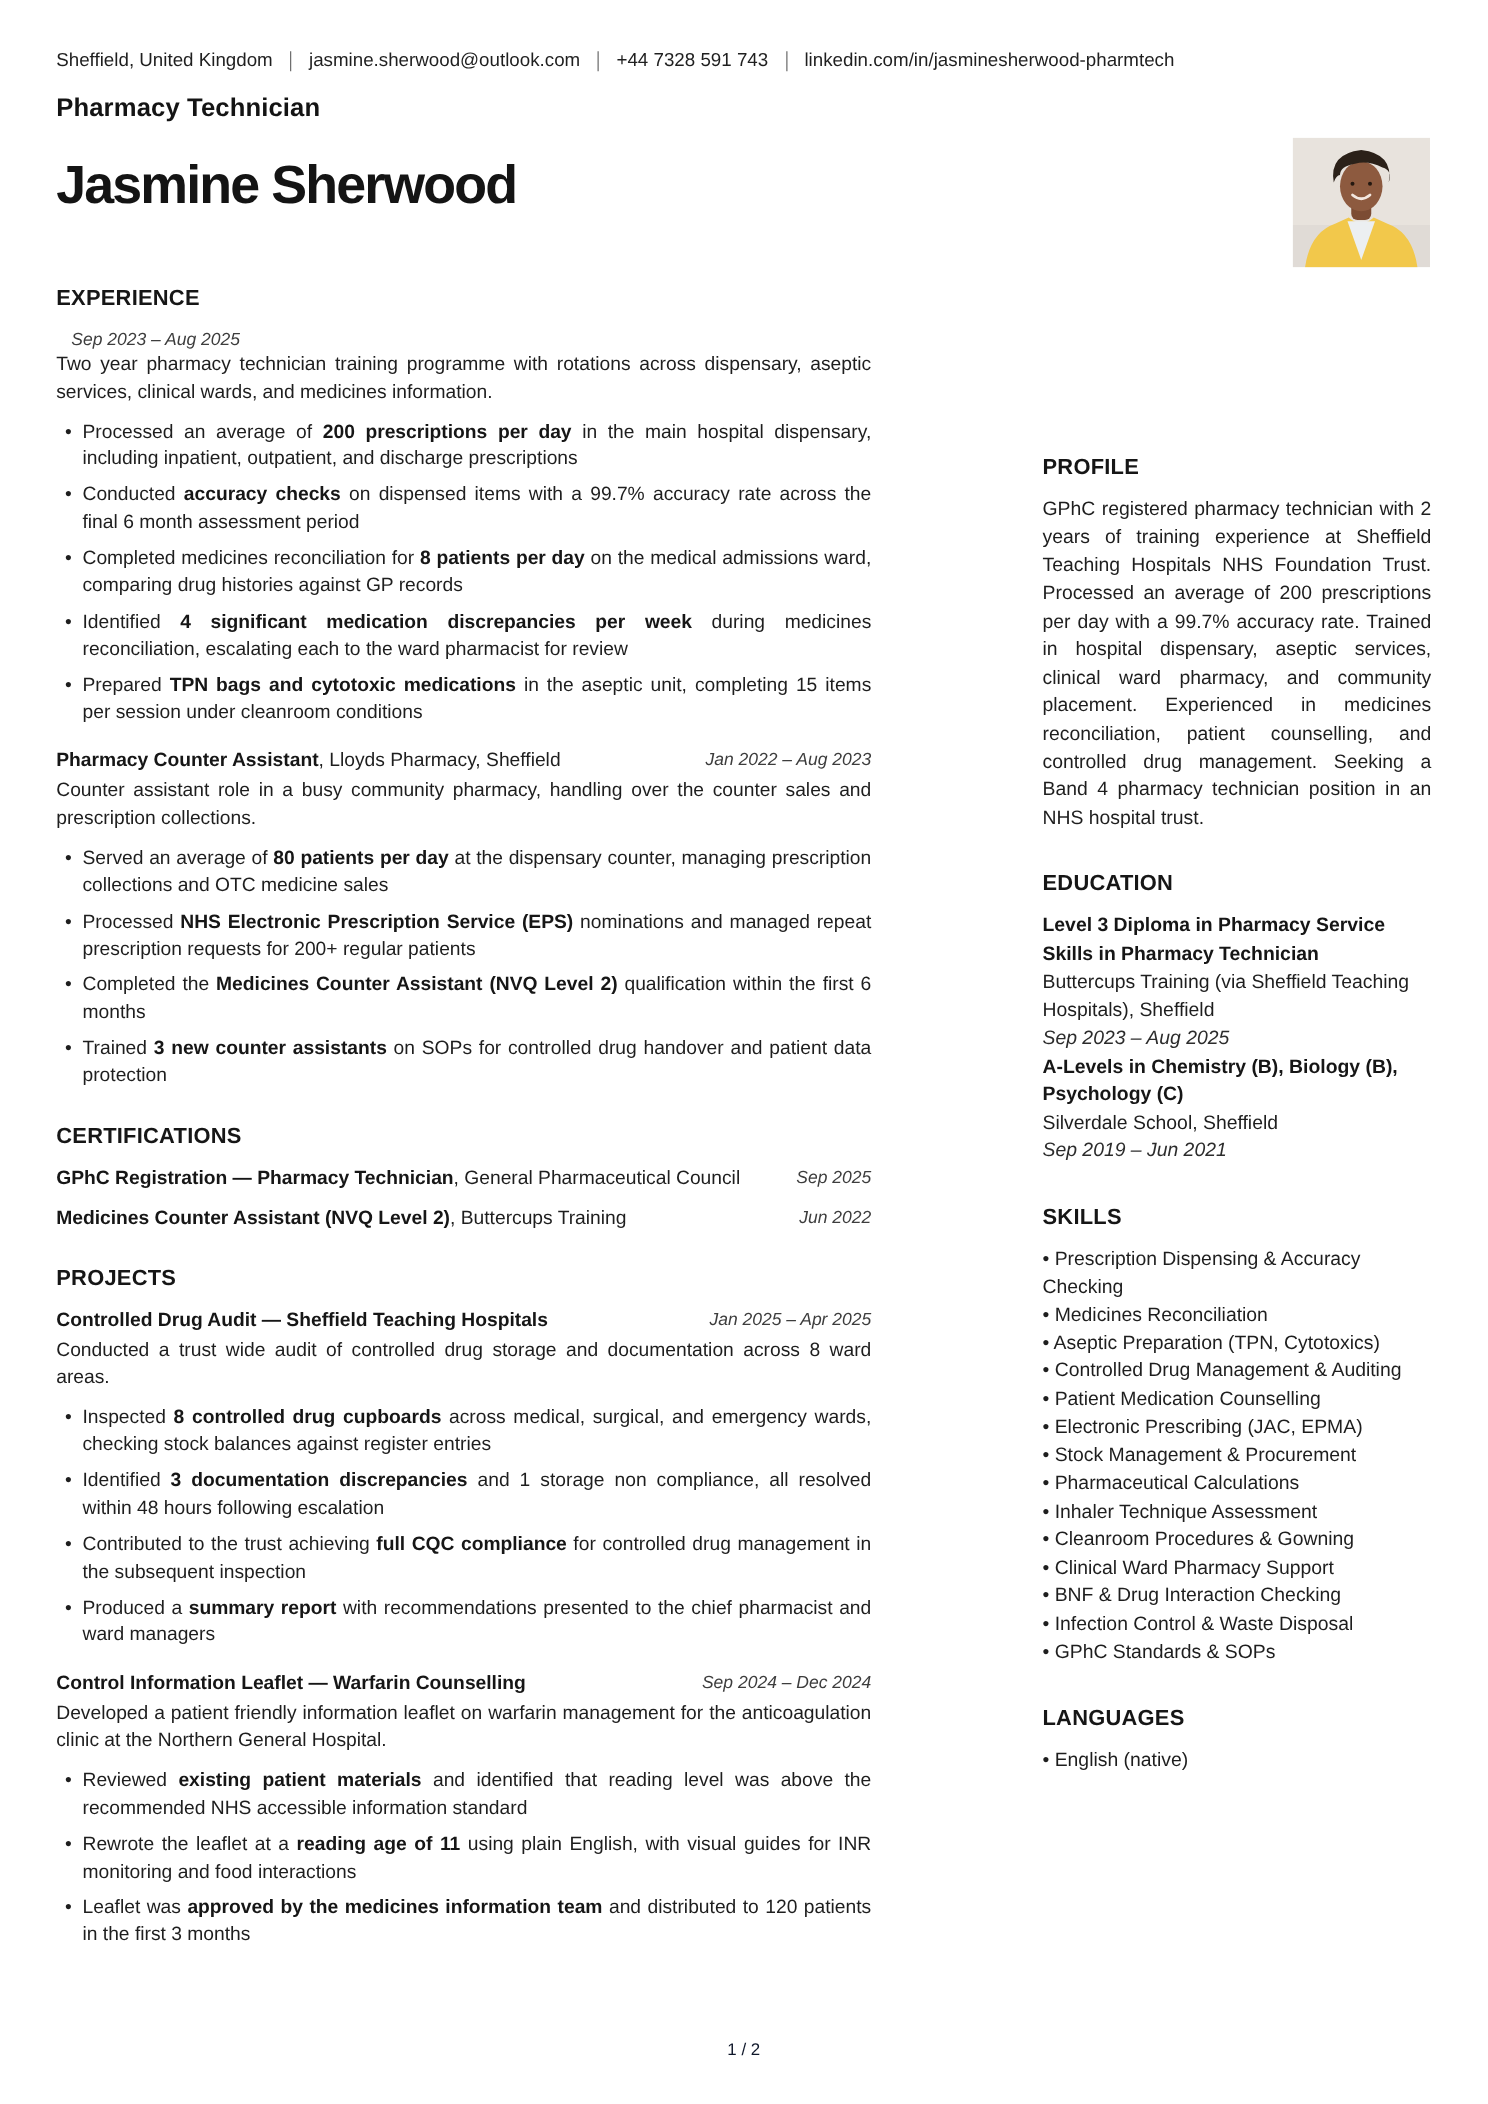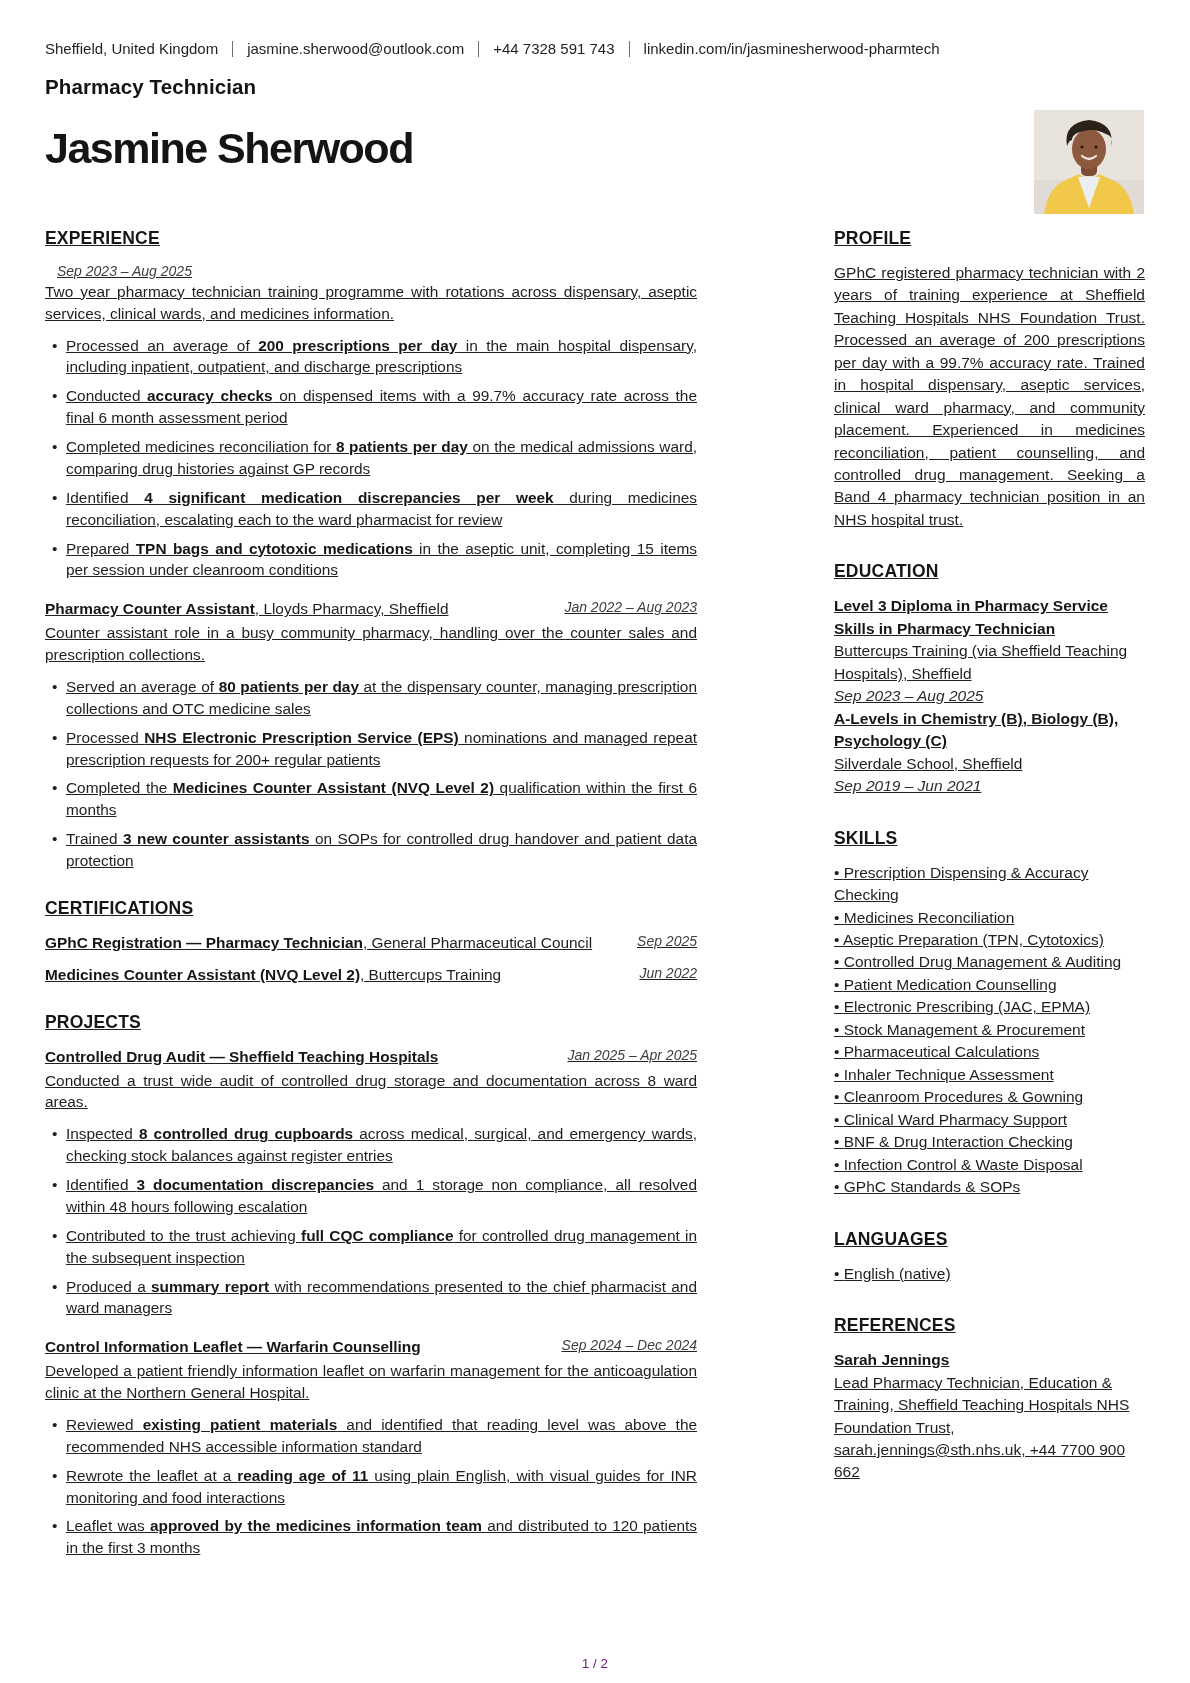--- a/index.html
+++ b/index.html
@@ -43,22 +43,21 @@
     position: absolute;
     top: 110px; right: 46px;
     width: 110px; height: 104px;
     overflow: hidden;
   }
   
   .columns {
     display: flex;
     margin-top: 58px;
     min-height: 1332px;
-    align-items: flex-start;
-    text-decoration: underline;
+    align-items: center;
   }
   .col-left { width: 652px; flex: none; }
   .col-divider {
     flex: none; width: 2px; background: #dcdcdc;
     margin-left: 72px; margin-right: 21px;
   }
   .col-right { flex: 1; min-width: 0; }
 
   .section { margin-bottom: 26px; }
   .col-right .section { margin-bottom: 30px; margin-left: 42px; }
@@ -104,23 +103,23 @@
     margin: 0;
     font-size: 15.5px; line-height: 1.45; color: #1e1e1e;
     text-align: justify;
   }
   .line { font-size: 15.5px; line-height: 1.45; color: #1e1e1e; }
   .line.italic { font-style: italic; color: #2c2c2c; }
   .skill-item { font-size: 15.5px; line-height: 1.45; color: #1e1e1e; }
   .skill-item::before { content: "• "; }
   
   .footer {
-    position: absolute; left: 0; right: 0; bottom: 12px;
+    position: absolute; left: 0; right: 0; bottom: 36px;
     text-align: center;
-    font-size: 13.5px; color: #701a75;
+    font-size: 13.5px; color: #0f172a;
   }
 </style>
 </head>
 <body>
 
 <div class="page">
 
   <div class="contact-bar">
       <span class="contact-item">Sheffield, United Kingdom</span>
       <span class="contact-sep"></span>
@@ -254,23 +253,18 @@
           <div class="skill-item">Cleanroom Procedures &amp; Gowning</div>
           <div class="skill-item">Clinical Ward Pharmacy Support</div>
           <div class="skill-item">BNF &amp; Drug Interaction Checking</div>
           <div class="skill-item">Infection Control &amp; Waste Disposal</div>
           <div class="skill-item">GPhC Standards &amp; SOPs</div>
         </section>
         <section class="section section-languages">
           <h2 class="section-heading">LANGUAGES</h2>
           <div class="skill-item">English (native)</div>
         </section>
-        <section class="section section-references">
-          <h2 class="section-heading">REFERENCES</h2>
-          <div class="line"><b>Sarah Jennings</b></div>
-          <div class="line">Lead Pharmacy Technician, Education &amp; Training, Sheffield Teaching Hospitals NHS Foundation Trust, sarah.jennings@sth.nhs.uk, +44 7700 900 662</div>
-        </section>
       </div>
   </div>
 
   <div class="footer">1 / 2</div>
 
 </div>
 
 </body></html>

